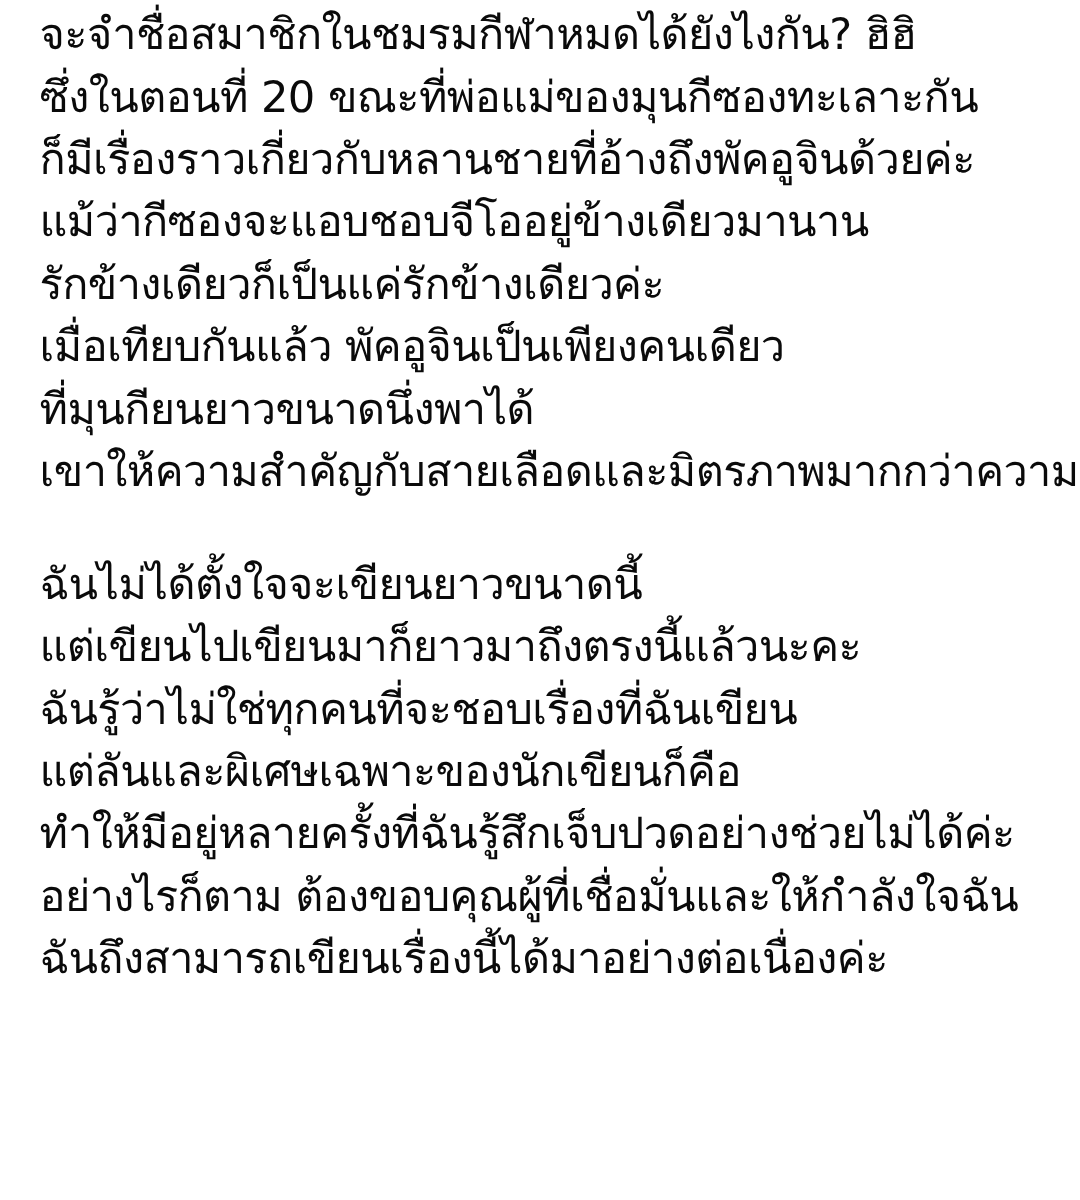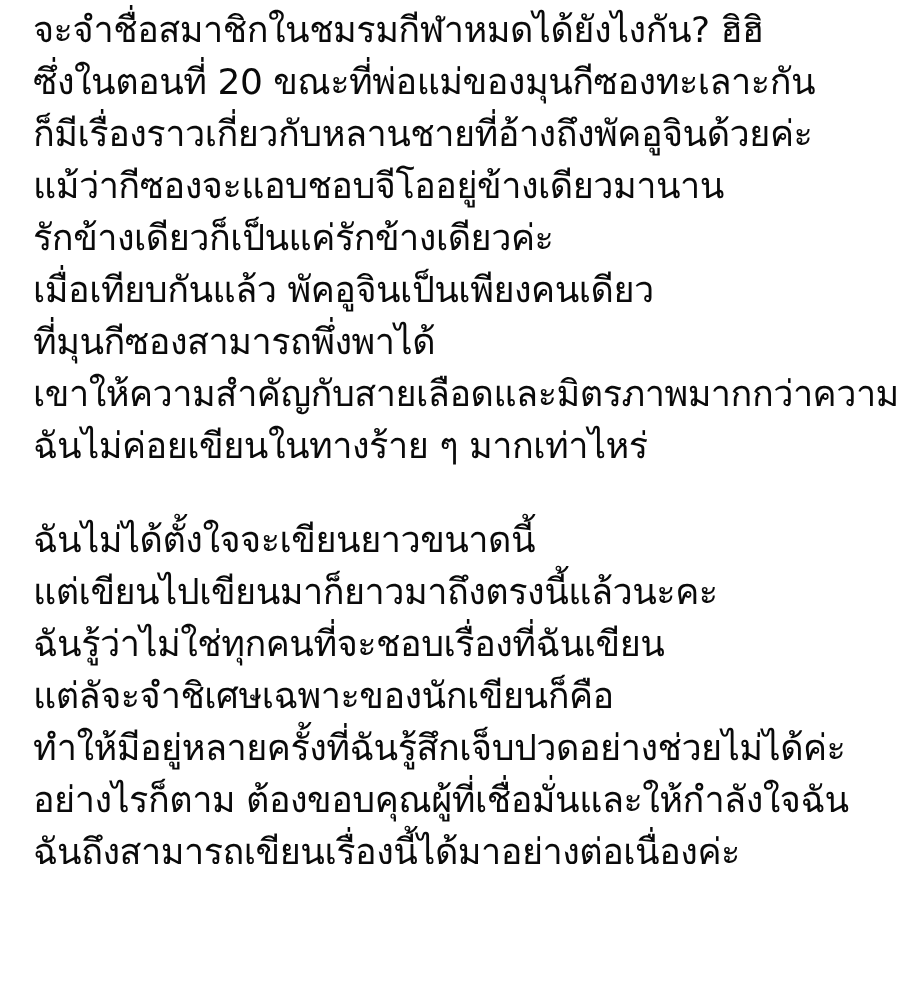--- a/index.html
+++ b/index.html
@@ -36,26 +36,25 @@
 <body>
 
 <div class="page">
   <div class="paragraph">
     <div class="text-line">จะจำชื่อสมาชิกในชมรมกีฬาหมดได้ยังไงกัน? ฮิฮิ</div>
     <div class="text-line">ซึ่งในตอนที่ 20 ขณะที่พ่อแม่ของมุนกีซองทะเลาะกัน</div>
     <div class="text-line">ก็มีเรื่องราวเกี่ยวกับหลานชายที่อ้างถึงพัคอูจินด้วยค่ะ</div>
     <div class="text-line">แม้ว่ากีซองจะแอบชอบจีโออยู่ข้างเดียวมานาน</div>
     <div class="text-line">รักข้างเดียวก็เป็นแค่รักข้างเดียวค่ะ</div>
     <div class="text-line">เมื่อเทียบกันแล้ว พัคอูจินเป็นเพียงคนเดียว</div>
-    <div class="text-line">ที่มุนกีซองสามารถพึ่งพาได้</div>
+    <div class="text-line">ที่มุนกียนยาวขนาดนึ่งพาได้</div>
     <div class="text-line">เขาให้ความสำคัญกับสายเลือดและมิตรภาพมากกว่าความรัก</div>
-    <div class="text-line">ฉันไม่ค่อยเขียนในทางร้าย ๆ มากเท่าไหร่</div>
   </div>
   <div class="paragraph">
     <div class="text-line">ฉันไม่ได้ตั้งใจจะเขียนยาวขนาดนี้</div>
     <div class="text-line">แต่เขียนไปเขียนมาก็ยาวมาถึงตรงนี้แล้วนะคะ</div>
     <div class="text-line">ฉันรู้ว่าไม่ใช่ทุกคนที่จะชอบเรื่องที่ฉันเขียน</div>
-    <div class="text-line">แต่ลัจะจำชิเศษเฉพาะของนักเขียนก็คือ</div>
+    <div class="text-line">แต่ลันและผิเศษเฉพาะของนักเขียนก็คือ</div>
     <div class="text-line">ทำให้มีอยู่หลายครั้งที่ฉันรู้สึกเจ็บปวดอย่างช่วยไม่ได้ค่ะ</div>
     <div class="text-line">อย่างไรก็ตาม ต้องขอบคุณผู้ที่เชื่อมั่นและให้กำลังใจฉัน</div>
     <div class="text-line">ฉันถึงสามารถเขียนเรื่องนี้ได้มาอย่างต่อเนื่องค่ะ</div>
   </div>
 </div>
 
 </body></html>

